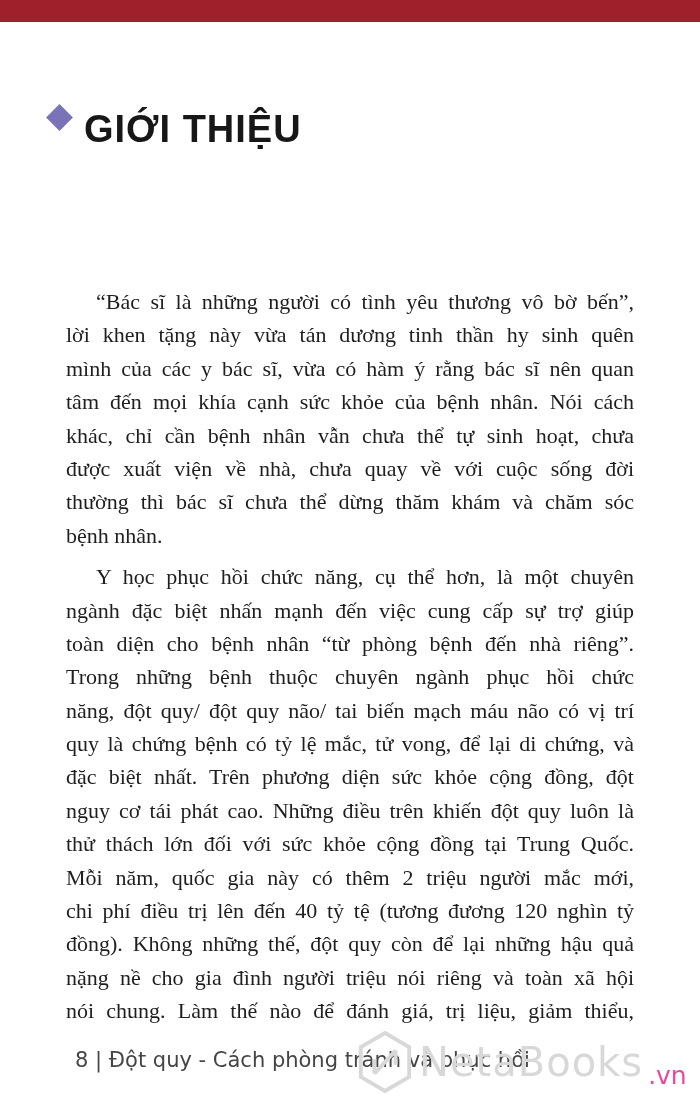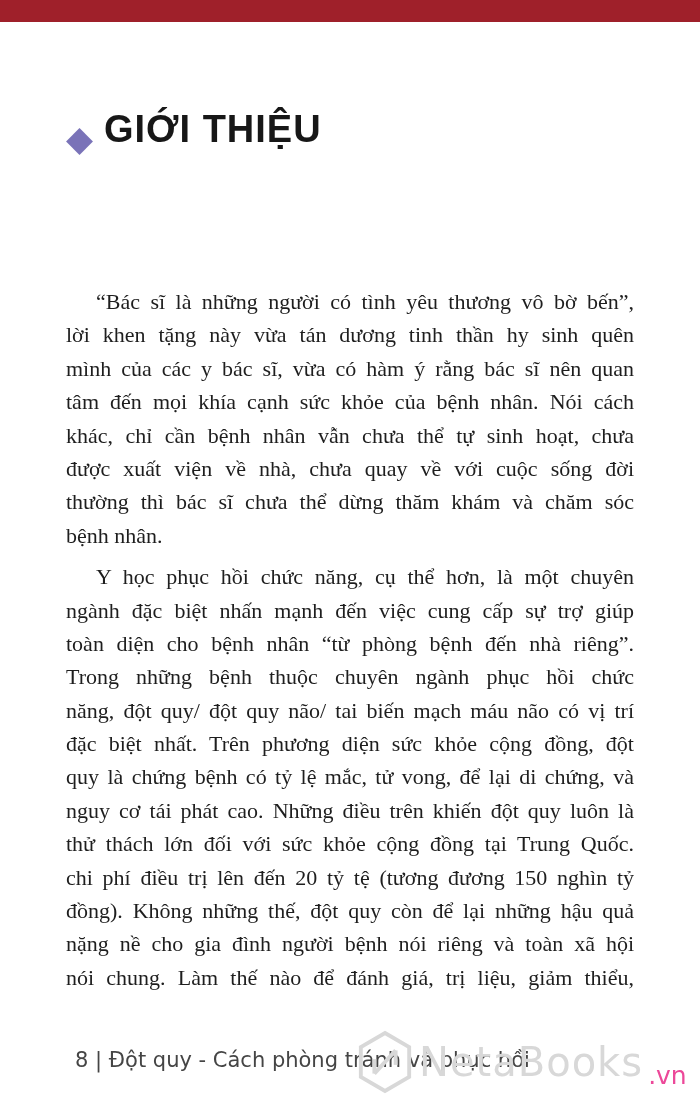--- a/index.html
+++ b/index.html
@@ -3,22 +3,22 @@
 <meta charset="utf-8">
 <style>
   html,body { margin:0; padding:0; }
   .page {
     position:relative; width:700px; height:1120px;
     background:#ffffff; overflow:hidden;
     font-family:"Liberation Serif", serif;
   }
   .topbar { position:absolute; top:0; left:0; width:700px; height:22px; }
   .heading-row {
-    position:absolute; top:108px; left:68px;
-    display:flex; align-items:flex-end; gap:15px;
+    position:absolute; top:108px; left:48px;
+    display:flex; align-items:flex-start; gap:15px;
   }
   .diamond {
     width:19px; height:19px; transform:rotate(45deg);
     flex:0 0 auto; margin-left:2px;
   }
   .heading-title {
     font-family:"Liberation Sans", sans-serif;
     font-weight:bold; font-size:38px; letter-spacing:1px;
     color:#171717; white-space:nowrap;
   }
@@ -74,27 +74,28 @@
       <div class="tline">được xuất viện về nhà, chưa quay về với cuộc sống đời</div>
       <div class="tline">thường thì bác sĩ chưa thể dừng thăm khám và chăm sóc</div>
       <div class="tline lastline">bệnh nhân.</div>
     </div>
     <div class="para">
       <div class="tline indent">Y học phục hồi chức năng, cụ thể hơn, là một chuyên</div>
       <div class="tline">ngành đặc biệt nhấn mạnh đến việc cung cấp sự trợ giúp</div>
       <div class="tline">toàn diện cho bệnh nhân “từ phòng bệnh đến nhà riêng”.</div>
       <div class="tline">Trong những bệnh thuộc chuyên ngành phục hồi chức</div>
       <div class="tline">năng, đột quy/ đột quy não/ tai biến mạch máu não có vị trí</div>
+      <div class="tline">quy là chứng bệnh có tỷ lệ mắc, tử vong, để lại di chứng, và</div>
       <div class="tline">đặc biệt nhất. Trên phương diện sức khỏe cộng đồng, đột</div>
-      <div class="tline">quy là chứng bệnh có tỷ lệ mắc, tử vong, để lại di chứng, và</div>
       <div class="tline">nguy cơ tái phát cao. Những điều trên khiến đột quy luôn là</div>
       <div class="tline">thử thách lớn đối với sức khỏe cộng đồng tại Trung Quốc.</div>
-      <div class="tline">chi phí điều trị lên đến 20 tỷ tệ (tương đương 150 nghìn tỷ</div>
+      <div class="tline">Mỗi năm, quốc gia này có thêm 2 triệu người mắc mới,</div>
+      <div class="tline">chi phí điều trị lên đến 40 tỷ tệ (tương đương 120 nghìn tỷ</div>
       <div class="tline">đồng). Không những thế, đột quy còn để lại những hậu quả</div>
-      <div class="tline">nặng nề cho gia đình người bệnh nói riêng và toàn xã hội</div>
+      <div class="tline">nặng nề cho gia đình người triệu nói riêng và toàn xã hội</div>
       <div class="tline">nói chung. Làm thế nào để đánh giá, trị liệu, giảm thiểu,</div>
     </div>
   </div>
 
   <div class="footer-line">8 | Đột quy - Cách phòng tránh và phục hồi</div>
 
   <div class="watermark">
     <svg class="wm-logo" width="58" height="64" viewBox="0 0 60 66" fill="none">
       <polygon points="30,3 55,17.5 55,48.5 30,63 5,48.5 5,17.5" stroke="#d8d8d8" stroke-width="4" fill="none"></polygon>
       <line x1="19" y1="45" x2="41" y2="21" stroke="#d8d8d8" stroke-width="4"></line>

